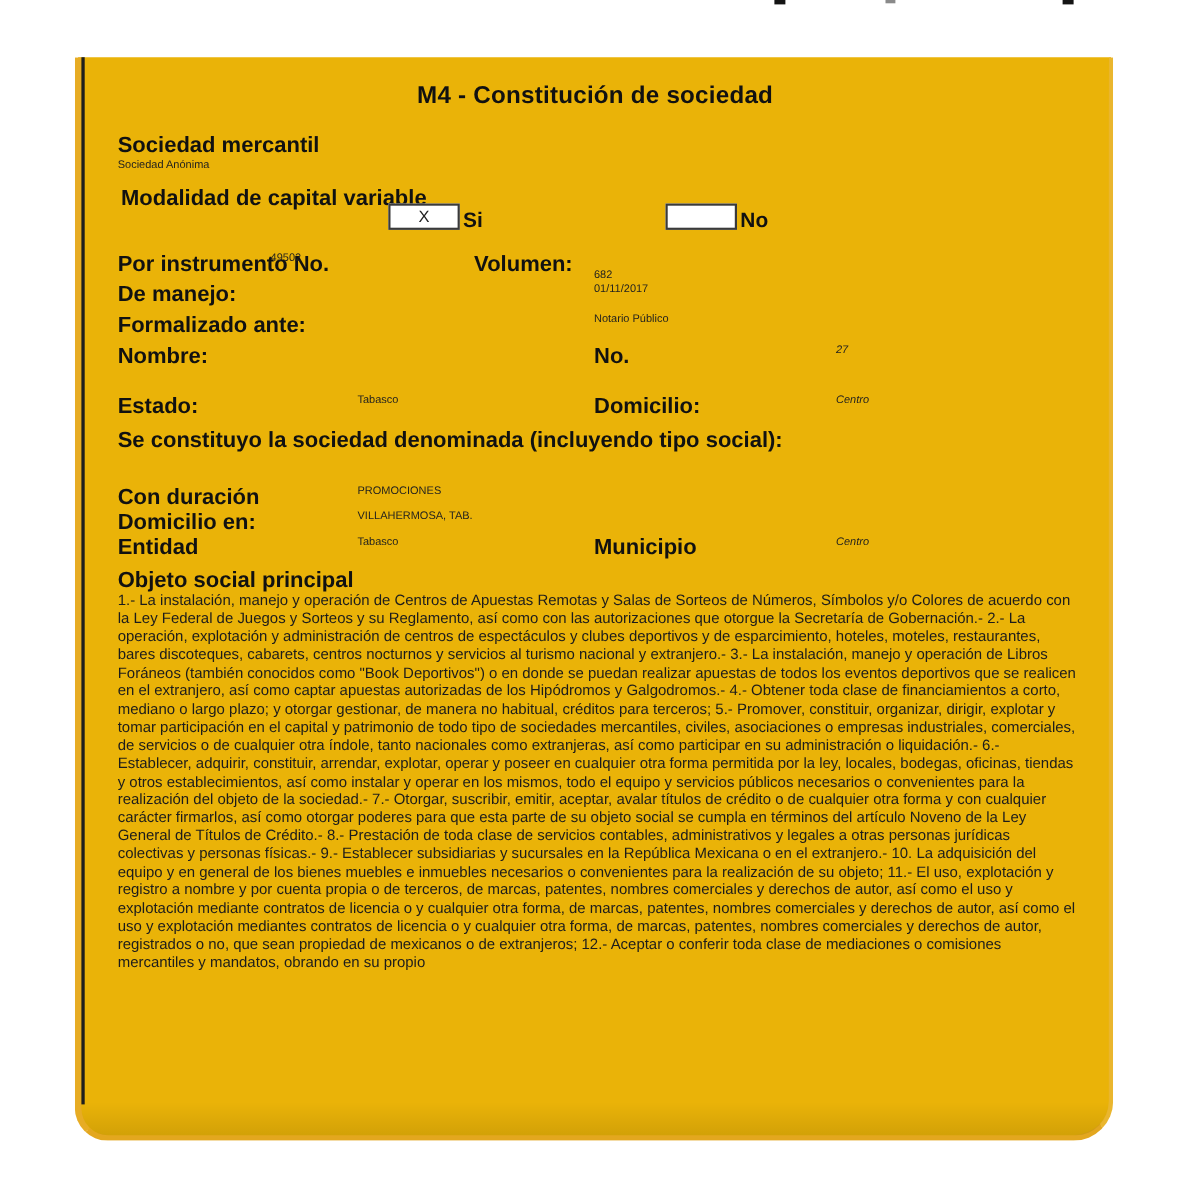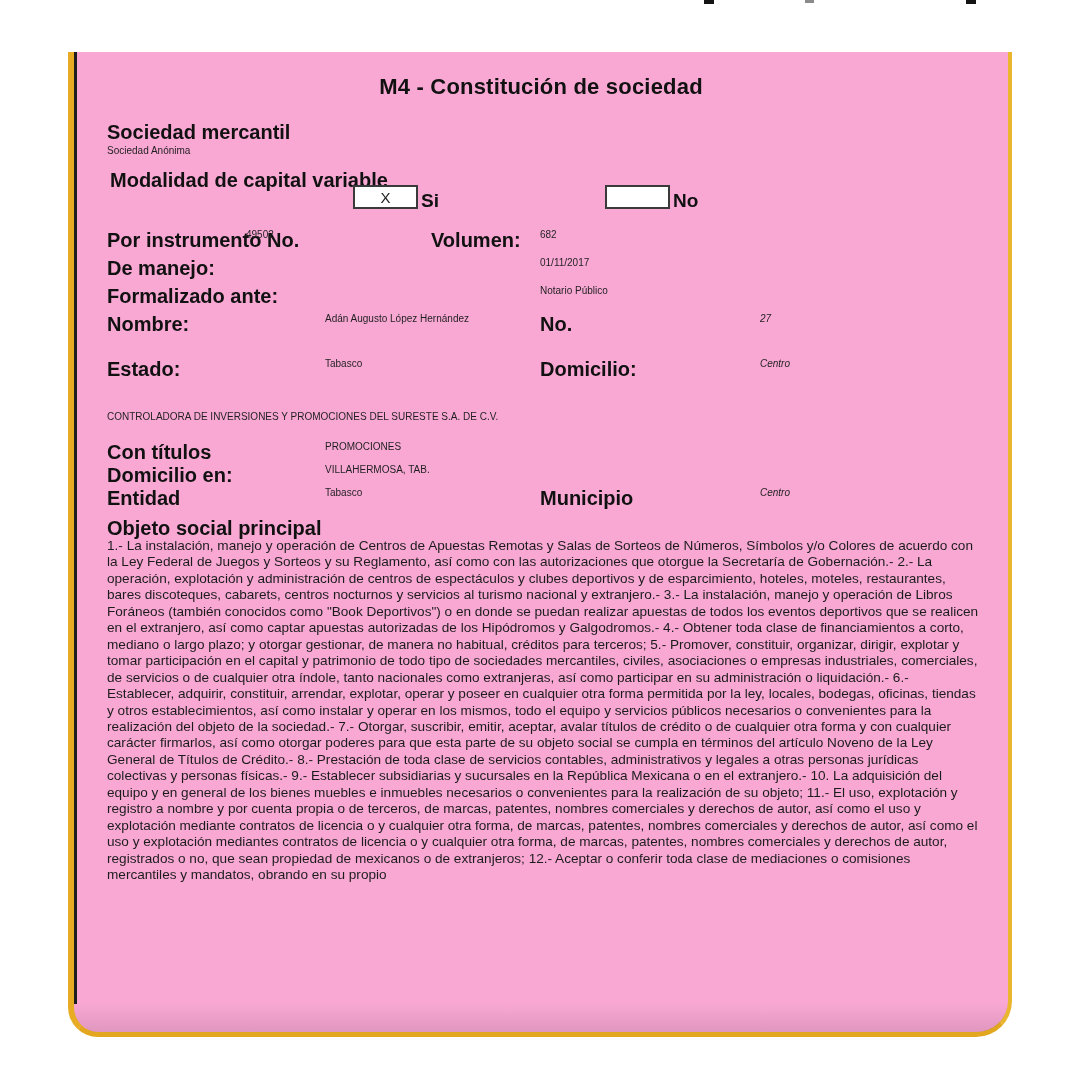--- a/index.html
+++ b/index.html
@@ -16,21 +16,21 @@
   .top-mark { position: absolute; top: 0; background: #141414; }
   .top-mark.m1 { left: 704px; width: 10px; height: 4px; }
   .top-mark.m2 { left: 805px; width: 9px; height: 3px; background: #8a8a8a; }
   .top-mark.m3 { left: 966px; width: 10px; height: 4px; }
 
   
   .card {
     position: absolute;
     left: 68px; top: 52px;
     width: 944px; height: 985px;
-    background: #f9a8d4;
+    background: #eab308;
     border-left: 6px solid #e7ac24;
     border-right: 4px solid #eab62e;
     border-bottom: 5px solid #e3a71f;
     border-radius: 0 0 36px 30px;
   }
   .card-inner-line {
     position: absolute;
     left: 0; top: 0;
     width: 3px; height: 952px;
     background: #1e1e1e;
@@ -113,41 +113,40 @@
       <span class="abs lbl" style="left:36px; top:117px">Modalidad de capital variable</span>
 
       <div class="checkbox" style="left:279px; top:133px">X</div>
       <span class="cb-label" style="left:347px; top:138px">Si</span>
       <div class="checkbox" style="left:531px; top:133px"></div>
       <span class="cb-label" style="left:599px; top:138px">No</span>
 
       <span class="abs lbl c1" style="top:177px">Por instrumento No.</span>
       <span class="abs val" style="left:172px; top:177px">49502</span>
       <span class="abs lbl" style="left:357px; top:177px">Volumen:</span>
-      <span class="abs val c3" style="top:177px">682</span>
+      <span class="abs val c3" style="top:193px">682</span>
 
       <span class="abs lbl c1" style="top:205px">De manejo:</span>
       <span class="abs val c3" style="top:205px">01/11/2017</span>
 
       <span class="abs lbl c1" style="top:233px">Formalizado ante:</span>
       <span class="abs val c3" style="top:233px">Notario Público</span>
 
       <span class="abs lbl c1" style="top:261px">Nombre:</span>
-      <span class="abs val c2" style="top:261px"><span class="name-wrap">Adán Augusto López Hernández</span></span>
       <span class="abs lbl c3" style="top:261px">No.</span>
       <span class="abs val c4" style="top:261px">27</span>
 
       <span class="abs lbl c1" style="top:306px">Estado:</span>
       <span class="abs val c2" style="top:306px">Tabasco</span>
       <span class="abs lbl c3" style="top:306px">Domicilio:</span>
       <span class="abs val c4" style="top:306px">Centro</span>
 
-      <span class="abs val c1" style="top:359px">CONTROLADORA DE INVERSIONES Y PROMOCIONES DEL SURESTE S.A. DE C.V.</span>
+      <span class="abs lbl c1" style="top:337px">Se constituyo la sociedad denominada (incluyendo tipo social):</span>
 
-      <span class="abs lbl c1" style="top:389px">Con títulos</span>
+      <span class="abs lbl c1" style="top:389px">Con duración</span>
       <span class="abs val c2" style="top:389px">PROMOCIONES</span>
 
       <span class="abs lbl c1" style="top:412px">Domicilio en:</span>
       <span class="abs val c2" style="top:412px">VILLAHERMOSA, TAB.</span>
 
       <span class="abs lbl c1" style="top:435px">Entidad</span>
       <span class="abs val c2" style="top:435px">Tabasco</span>
       <span class="abs lbl c3" style="top:435px">Municipio</span>
       <span class="abs val c4" style="top:435px">Centro</span>
 

